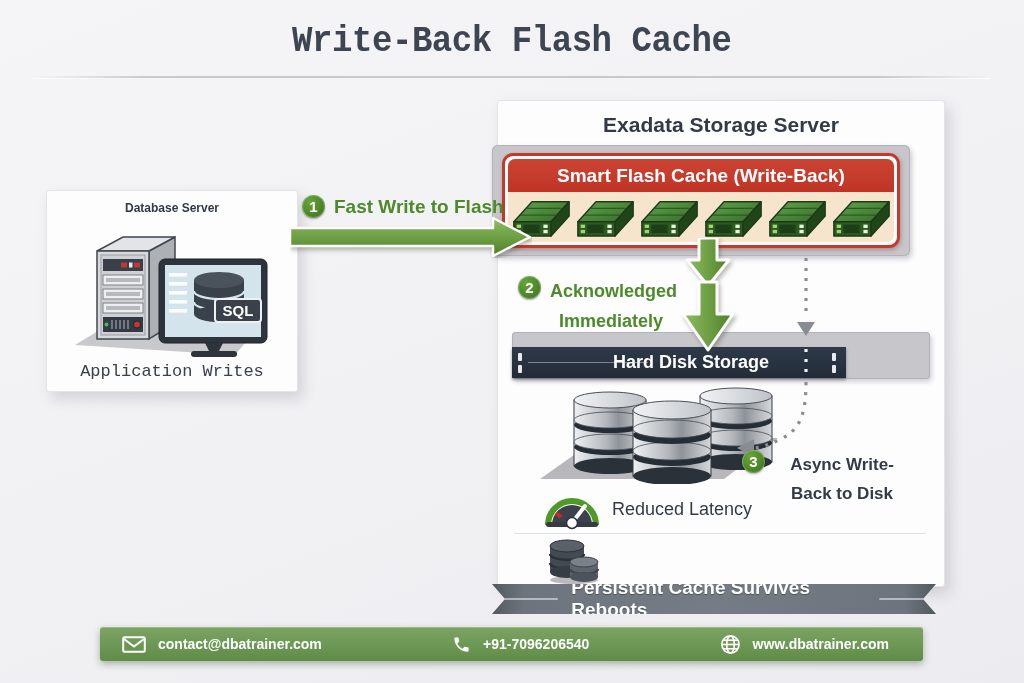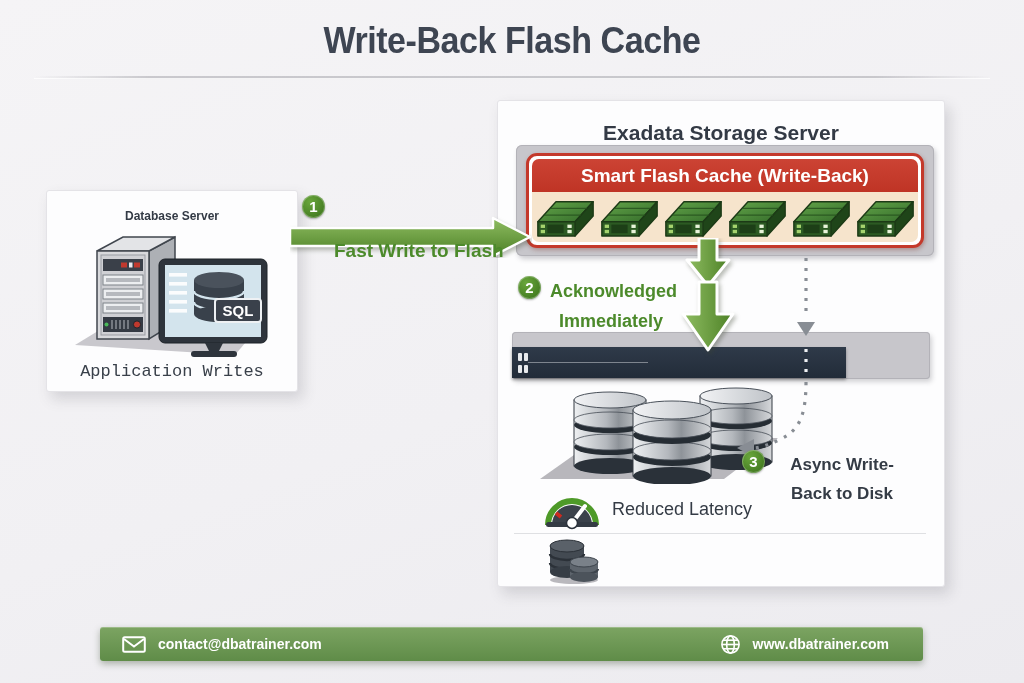--- a/index.html
+++ b/index.html
@@ -3,53 +3,53 @@
 <meta charset="utf-8">
 <style>
   html,body{margin:0;padding:0;}
   body{font-family:"Liberation Sans","DejaVu Sans",sans-serif;background:#e9e8ec;}
   #stage{position:relative;width:1024px;height:683px;overflow:hidden;
          background:linear-gradient(160deg,#f5f4f6 0%,#f1f0f3 55%,#ecebef 100%);}
   .abs{position:absolute;}
 
   
   .page-title{left:0;top:20px;width:1024px;text-align:center;
-    font-size:37px;font-weight:bold;color:#3e4552;letter-spacing:-.5px;}
+    font-size:37px;font-weight:bold;color:#3e4552;letter-spacing:-.5px;font-family:Liberation Mono, monospace;}
   .page-title .squeeze{display:inline-block;transform:scaleX(.92);}
   .title-rule{left:34px;top:76px;width:956px;height:2px;
     background:linear-gradient(to right,rgba(90,90,100,0),rgba(90,90,100,.28) 12%,rgba(90,90,100,.28) 88%,rgba(90,90,100,0));
     border-bottom:1px solid rgba(255,255,255,.8);}
 
   
   .card{background:#fdfdfe;border:1px solid #e4e3e7;border-radius:3px;
         box-shadow:5px 7px 14px rgba(70,70,85,.18);}
   .db-card{left:46px;top:190px;width:250px;height:200px;}
-  .card-title{width:100%;text-align:center;font-weight:bold;color:#333a45;margin-top:8px;}
+  .card-title{width:100%;text-align:center;font-weight:bold;color:#333a45;}
   .db-title{top:10px;font-size:12px;}
   .db-caption{left:0;bottom:10px;width:100%;text-align:center;font-size:17px;color:#39404a;font-family:Liberation Mono, monospace;}
   .exa-card{left:497px;top:100px;width:446px;height:485px;}
   .exa-title{top:12px;font-size:21px;}
 
   
   .step{display:flex;align-items:flex-start;gap:9px;}
   .badge{width:23px;height:23px;border-radius:50%;flex:0 0 23px;
     background:radial-gradient(circle at 35% 30%,#69a63c,#447c22 75%);
     box-shadow:0 1px 2px rgba(0,0,0,.3), inset 0 0 0 1px rgba(255,255,255,.25);
     color:#fff;font-size:15px;font-weight:bold;text-align:center;line-height:23px;}
   .step-text{font-weight:bold;color:#4c8a2b;}
   .step1{left:302px;top:195px;}
-  .step1 .step-text{font-size:19px;line-height:24px;margin-top:44px;}
+  .step1 .step-text{font-size:19px;line-height:24px;}
   .step2{left:518px;top:276px;}
   .step2 .step-text{font-size:18px;line-height:30px;width:122px;text-align:center;}
   .step3{left:742px;top:450px;}
   .step3 .step-text{font-size:17px;line-height:29px;width:136px;text-align:center;
                     color:#343b45;font-weight:bold;}
 
   
-  .flash-panel{left:516px;top:145px;width:418px;height:111px;background:#c7c6cb;
+  .flash-panel{left:492px;top:145px;width:418px;height:111px;background:#c7c6cb;
     border-radius:6px;box-shadow:inset 0 0 0 1px #b3b2b8,2px 3px 5px rgba(60,60,70,.25);}
   .red-box{position:absolute;left:10px;top:8px;width:398px;height:95px;
     border:3px solid #c4392b;border-radius:11px;background:#fff;padding:3px;
     box-sizing:border-box;box-shadow:1px 2px 4px rgba(120,40,30,.35);}
   .red-inner{width:100%;height:100%;border-radius:7px;overflow:hidden;background:#f6e4cc;
     display:flex;flex-direction:column;}
   .red-header{height:33px;background:linear-gradient(#cc4334,#bf3425);
     color:#fff;font-size:19px;font-weight:bold;text-align:center;line-height:33px;}
   .modules-row{flex:1;display:flex;justify-content:center;align-items:center;gap:3px;padding:2px 2px 4px;}
   .flash-module{width:61px;height:46px;flex:0 0 61px;}
@@ -290,20 +290,21 @@
     </div>
   </div>
 
   <div class="abs hdd-strip"></div>
   <div class="abs hdd-header">
     <span class="hdd-line"></span>
     <span class="hdd-slots">
         <i></i>
         <i></i>
       </span>
+    <span class="hdd-title">Hard Disk Storage</span>
     <span class="hdd-slots right">
         <i></i>
         <i></i>
       </span>
   </div>
 
   <svg class="abs" style="left:538px;top:378px;" width="250" height="106" viewBox="0 0 250 106">
     <polygon points="2,101 60,60 240,60 186,101" fill="#b8b7bc"></polygon>
 
     <g>
@@ -393,28 +394,39 @@
   </div>
   <div class="abs step step2">
     <span class="badge">2</span>
     <span class="step-text">Acknowledged Immediately</span>
   </div>
   <div class="abs step step3">
     <span class="badge">3</span>
     <span class="step-text">Async Write-Back to Disk</span>
   </div>
 
+  <div class="abs ribbon">
+    <span class="rline l"></span>
+    <span>Persistent Cache Survives Reboots</span>
+    <span class="rline r"></span>
+  </div>
 
   <div class="abs footer-bar">
     <span class="contact">
       <svg width="24" height="17" viewBox="0 0 24 17">
         <rect x="1.2" y="1.2" width="21.6" height="14.6" rx="1.5" fill="none" stroke="#ffffff" stroke-width="2"></rect>
         <path d="M2,3 L12,10.5 L22,3" fill="none" stroke="#ffffff" stroke-width="2"></path>
       </svg>
       <span>contact@dbatrainer.com</span>
+    </span>
+    <span class="contact">
+      <svg width="19" height="19" viewBox="0 0 24 24">
+        <path fill="#ffffff" d="M6.62 10.79c1.44 2.83 3.76 5.14 6.59 6.59l2.2-2.2c.27-.27.67-.36 1.02-.24 1.12.37 2.33.57 3.57.57.55 0 1 .45 1 1V20c0 .55-.45 1-1 1-9.39 0-17-7.61-17-17 0-.55.45-1 1-1h3.5c.55 0 1 .45 1 1 0 1.25.2 2.45.57 3.57.11.35.03.74-.25 1.02l-2.2 2.2z"></path>
+      </svg>
+      <span>+91-7096206540</span>
     </span>
     <span class="contact">
       <svg width="21" height="21" viewBox="0 0 22 22">
         <g fill="none" stroke="#ffffff" stroke-width="1.7">
           <circle cx="11" cy="11" r="9"></circle>
           <ellipse cx="11" cy="11" rx="4" ry="9"></ellipse>
           <line x1="2" y1="11" x2="20" y2="11"></line>
           <line x1="3.2" y1="6.5" x2="18.8" y2="6.5"></line>
           <line x1="3.2" y1="15.5" x2="18.8" y2="15.5"></line>
         </g>

